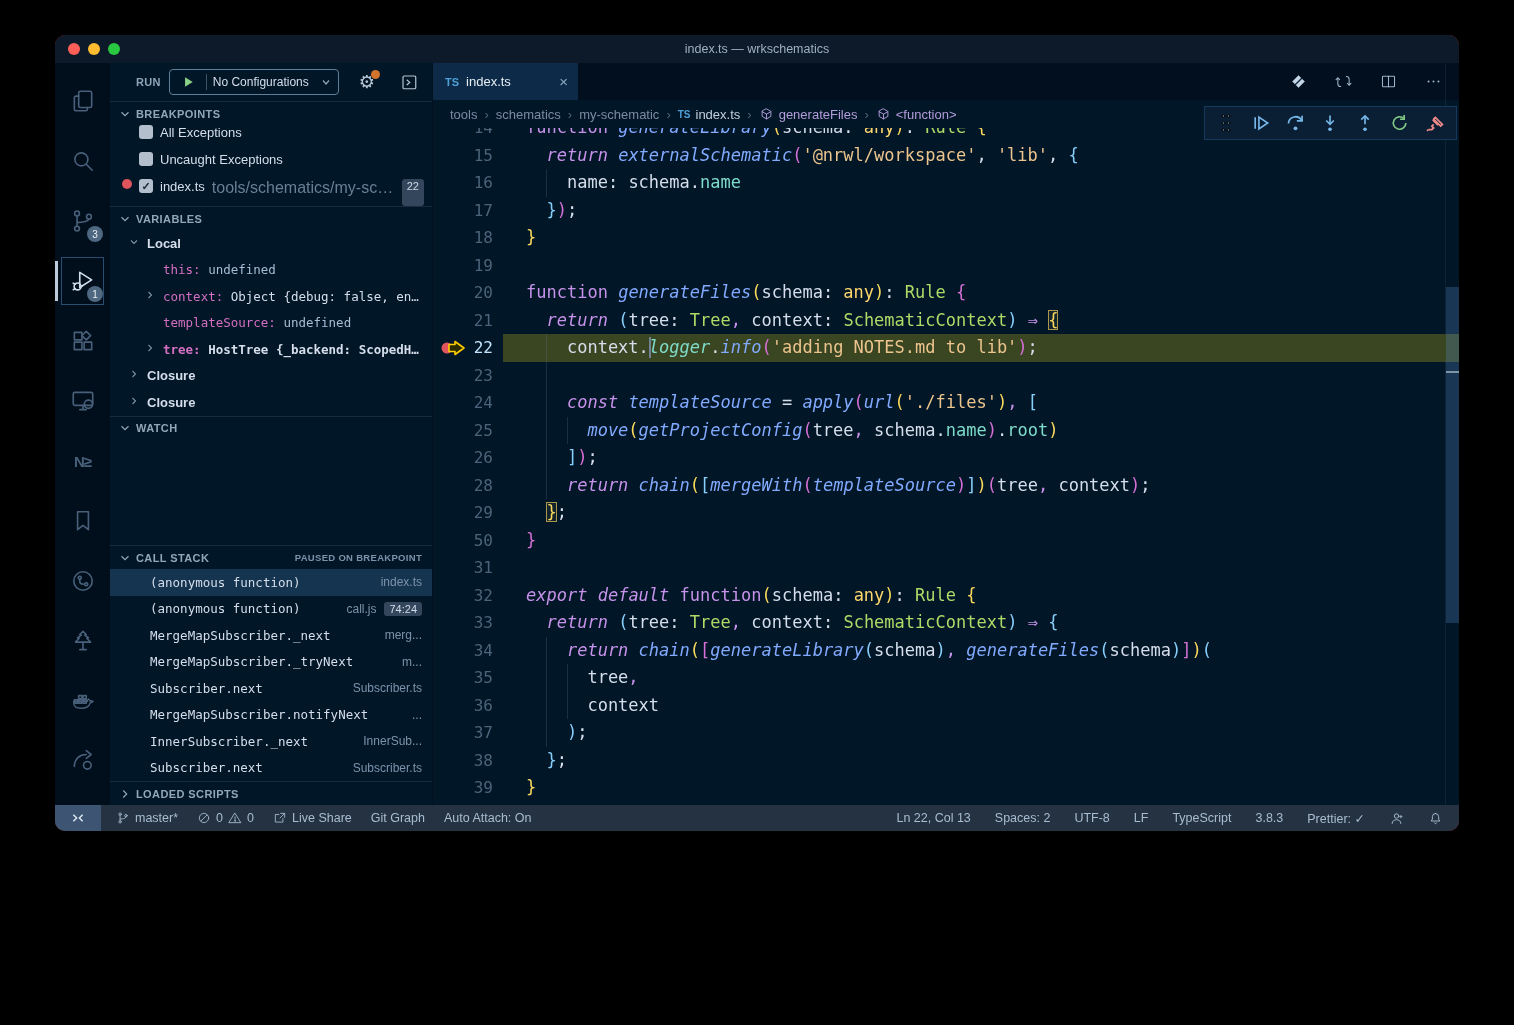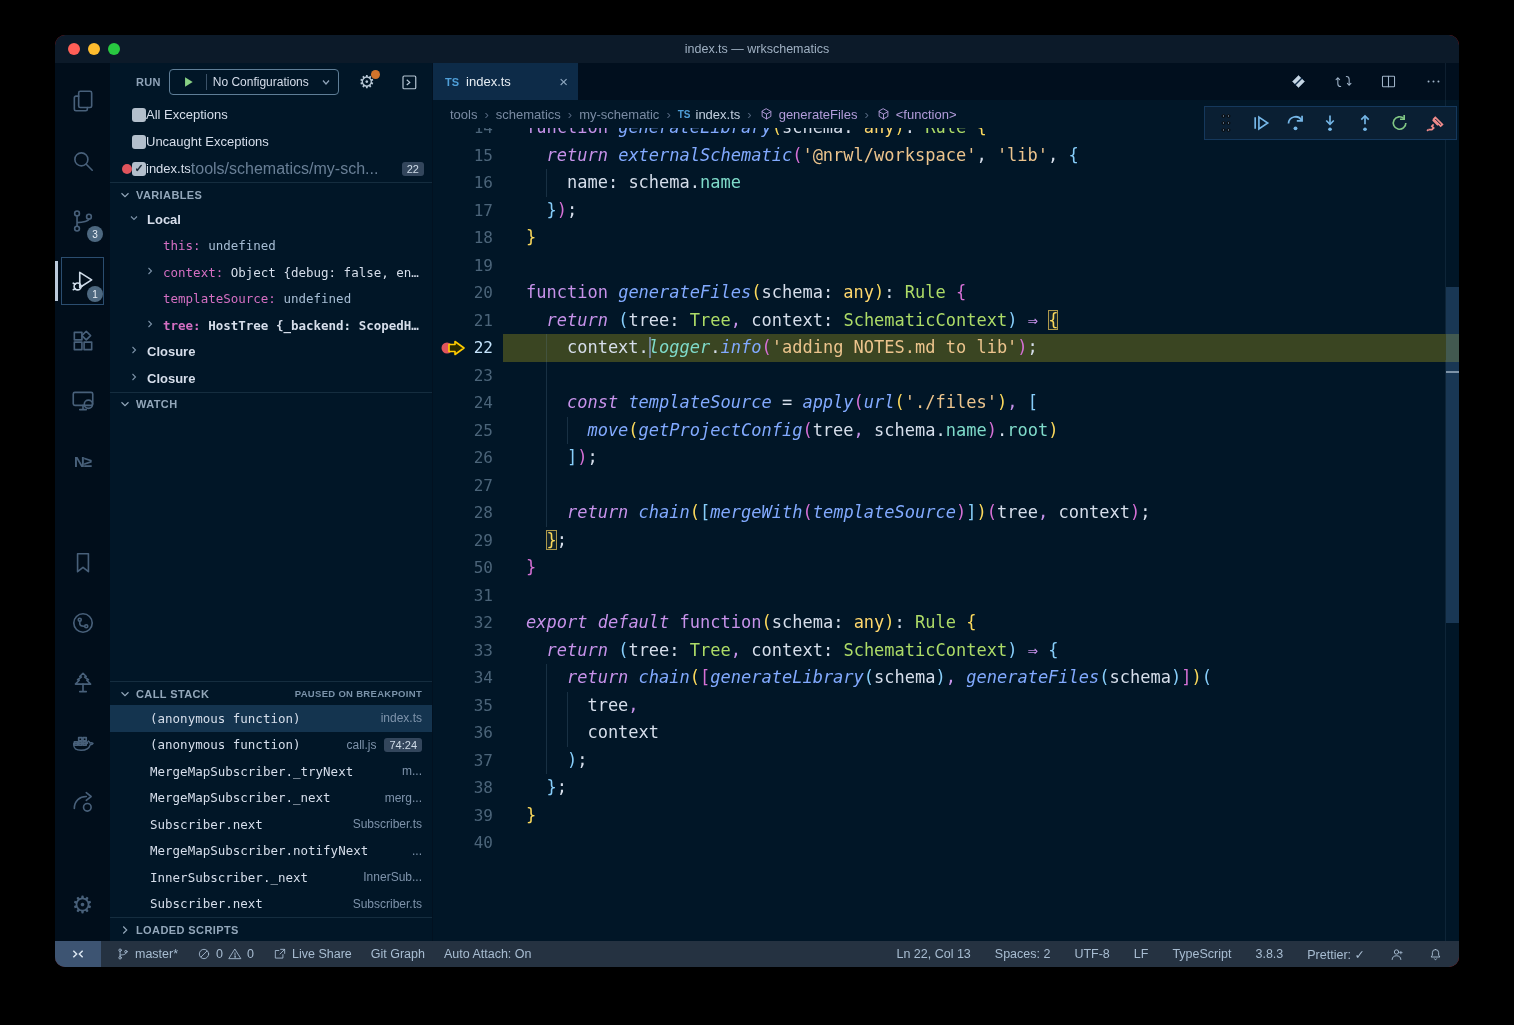--- a/index.html
+++ b/index.html
@@ -1,18 +1,18 @@
 <!DOCTYPE html>
 <html><head>
 <meta charset="utf-8">
 <style>
   * { margin:0; padding:0; box-sizing:border-box; }
   body { background:#000; width:1514px; height:1025px; position:relative; overflow:hidden;
          font-family:"Liberation Sans", sans-serif; }
-  .window { position:absolute; left:55px; top:35px; width:1404px; height:932px;
+  .window { position:absolute; left:55px; top:35px; width:1404px; height:796px;
             background:#b91c1c; border-radius:10px; overflow:hidden; display:flex; flex-direction:column; }
 
   
   .titlebar { height:28px; background:#0c1a29; flex:none; position:relative;
               display:flex; align-items:center; justify-content:center; }
   .lights { position:absolute; left:13px; top:8px; display:flex; gap:8px; }
   .light { width:12px; height:12px; border-radius:50%; }
   .l-red{background:#ff5f57}.l-yel{background:#febc2e}.l-grn{background:#28c840}
   .wtitle { font-size:12.5px; color:#9fb0c2; }
 
@@ -45,21 +45,21 @@
   .gear-glyph { font-size:18px; color:#b6c6d4; }
   .gear-dot { position:absolute; top:0px; right:-1px; width:9px; height:9px; border-radius:50%; background:#d2742c; }
 
   .section-h { height:24px; flex:none; display:flex; align-items:center; gap:4px; padding:0 10px 0 8px;
                border-top:1px solid rgba(95,126,151,.22); font-size:11px; font-weight:bold;
                color:#93a7ba; letter-spacing:.4px; }
   .section-h .sp { flex:1; }
   .paused-badge { font-size:9.5px; font-weight:bold; color:#7b93aa; letter-spacing:.3px; }
 
   .bp-list { flex:none; }
-  .bp-row { height:27px; display:flex; align-items:center; padding:0 8px 0 12px; }
+  .bp-row { height:27px; display:flex; padding:0 8px 0 12px; gap:7px; }
   .bp-dot { width:10px; height:10px; border-radius:50%; background:#e0545c; flex:none; }
   .bp-dot.ph { background:transparent; }
   .cb { width:14px; height:14px; border-radius:3px; background:#b3bfcc; flex:none; display:flex;
         align-items:center; justify-content:center; font-size:11px; font-weight:bold; color:#1d2b3a; }
   .bp-label { font-size:13px; color:#d6deeb; white-space:nowrap; }
   .bp-path { font-size:16px; color:#697f96; white-space:nowrap; overflow:hidden; text-overflow:ellipsis; flex:1; }
   .mini-badge { background:#33465c; color:#cfdce8; border-radius:3px; font-size:11px; padding:1px 5px; flex:none; }
 
   .var-list { flex:none; }
   .var-row { height:26.5px; display:flex; align-items:center; gap:5px; padding-right:6px; white-space:nowrap; overflow:hidden; }
@@ -295,20 +295,26 @@
           <span class="gear-dot"></span>
         </span>
         <span class="icon-btn" style="margin-left:10px;">
           <svg width="18" height="18" viewBox="0 0 24 24" fill="none" stroke="#b6c6d4" stroke-width="1.6">
               <rect x="4" y="4" width="17" height="17" rx="1.5"></rect>
               <polyline points="9,9 13,12.5 9,16"></polyline>
             </svg>
         </span>
       </div>
 
+      <div class="section-h">
+        <svg width="14" height="14" viewBox="0 0 24 24" fill="none" stroke="#93a7ba" stroke-width="2">
+            <polyline points="6,9 12,15 18,9"></polyline>
+          </svg>
+        <span>BREAKPOINTS</span>
+      </div>
       <div class="bp-list" id="bp-list">
           <div class="bp-row">
             <div class="bp-dot ph"></div>
             <div class="cb"></div>
             <div class="bp-label">All Exceptions</div>
           </div>
           <div class="bp-row">
             <div class="bp-dot ph"></div>
             <div class="cb"></div>
             <div class="bp-label">Uncaught Exceptions</div>
@@ -389,26 +395,26 @@
           <div class="cs-row sel">
             <div class="cs-name">(anonymous function)</div>
             <div class="cs-loc">index.ts</div>
           </div>
           <div class="cs-row">
             <div class="cs-name">(anonymous function)</div>
             <div class="cs-loc">call.js</div>
             <div class="mini-badge">74:24</div>
           </div>
           <div class="cs-row">
+            <div class="cs-name">MergeMapSubscriber._next</div>
+            <div class="cs-loc">merg...</div>
+          </div>
+          <div class="cs-row">
             <div class="cs-name">MergeMapSubscriber._tryNext</div>
             <div class="cs-loc">m...</div>
-          </div>
-          <div class="cs-row">
-            <div class="cs-name">MergeMapSubscriber._next</div>
-            <div class="cs-loc">merg...</div>
           </div>
           <div class="cs-row">
             <div class="cs-name">Subscriber.next</div>
             <div class="cs-loc">Subscriber.ts</div>
           </div>
           <div class="cs-row">
             <div class="cs-name">MergeMapSubscriber.notifyNext</div>
             <div class="cs-loc">...</div>
           </div>
           <div class="cs-row">
@@ -527,21 +533,20 @@
             <div class="line"><div class="gutter"><div class="num">20</div></div><div class="lc"><span class="tk kw">function</span><span class="tk w"> </span><span class="tk fn">generateFiles</span><span class="tk b1">(</span><span class="tk w">schema</span><span class="tk w">: </span><span class="tk any">any</span><span class="tk b1">)</span><span class="tk w">: </span><span class="tk ty">Rule</span><span class="tk w"> </span><span class="tk b2">{</span></div></div>
             <div class="line"><div class="gutter"><div class="num">21</div></div><div class="lc"><span class="ig"></span><span class="tk kwi">return</span><span class="tk w"> </span><span class="tk b3">(</span><span class="tk w">tree</span><span class="tk w">: </span><span class="tk ty">Tree</span><span class="tk pk">, </span><span class="tk w">context</span><span class="tk w">: </span><span class="tk ty">SchematicContext</span><span class="tk b3">)</span><span class="tk w"> </span><span class="tk pk">⇒</span><span class="tk w"> </span><span class="tk b1 match">{</span></div></div>
             <div class="line current"><div class="gutter"><div class="bp-icon"><svg width="30" height="20" viewBox="0 0 30 20">
                     <circle cx="7" cy="10" r="5.5" fill="#e0545c"></circle>
                     <polygon points="9,6.5 15,6.5 15,3.5 24,10 15,16.5 15,13.5 9,13.5" fill="#2b2b00" stroke="#ffcc00" stroke-width="1.6" stroke-linejoin="round"></polygon>
                   </svg></div><div class="num">22</div></div><div class="lc"><span class="ig"></span><span class="ig g"></span><span class="tk w">context</span><span class="tk w">.</span><span class="tk propi">logger</span><span class="tk w">.</span><span class="tk fn">info</span><span class="tk b2">(</span><span class="tk str">'adding NOTES.md to lib'</span><span class="tk b2">)</span><span class="tk w">;</span><div class="cursor" style="left: calc(12ch + 23px);"></div></div></div>
             <div class="line"><div class="gutter"><div class="num">23</div></div><div class="lc"><span class="ig"></span><span class="ig g"></span></div></div>
             <div class="line"><div class="gutter"><div class="num">24</div></div><div class="lc"><span class="ig"></span><span class="ig g"></span><span class="tk kwi">const</span><span class="tk w"> </span><span class="tk fn">templateSource</span><span class="tk w"> = </span><span class="tk fn">apply</span><span class="tk b2">(</span><span class="tk fn">url</span><span class="tk b1">(</span><span class="tk str">'./files'</span><span class="tk b1">)</span><span class="tk pk">, </span><span class="tk b3">[</span></div></div>
             <div class="line"><div class="gutter"><div class="num">25</div></div><div class="lc"><span class="ig"></span><span class="ig g"></span><span class="ig g"></span><span class="tk fn">move</span><span class="tk b1">(</span><span class="tk fn">getProjectConfig</span><span class="tk b2">(</span><span class="tk w">tree</span><span class="tk pk">, </span><span class="tk w">schema</span><span class="tk w">.</span><span class="tk prop">name</span><span class="tk b2">)</span><span class="tk w">.</span><span class="tk prop">root</span><span class="tk b1">)</span></div></div>
             <div class="line"><div class="gutter"><div class="num">26</div></div><div class="lc"><span class="ig"></span><span class="ig g"></span><span class="tk b3">]</span><span class="tk b2">)</span><span class="tk w">;</span></div></div>
-            <div class="line"><div class="gutter"><div class="num">27</div></div><div class="lc"><span class="ig"></span><span class="ig g"></span></div></div>
             <div class="line"><div class="gutter"><div class="num">28</div></div><div class="lc"><span class="ig"></span><span class="ig g"></span><span class="tk kwi">return</span><span class="tk w"> </span><span class="tk fn">chain</span><span class="tk b1">(</span><span class="tk b3">[</span><span class="tk fn">mergeWith</span><span class="tk b2">(</span><span class="tk fn">templateSource</span><span class="tk b2">)</span><span class="tk b3">]</span><span class="tk b1">)</span><span class="tk b2">(</span><span class="tk w">tree</span><span class="tk pk">, </span><span class="tk w">context</span><span class="tk b2">)</span><span class="tk w">;</span></div></div>
             <div class="line"><div class="gutter"><div class="num">29</div></div><div class="lc"><span class="ig"></span><span class="tk b1 match">}</span><span class="tk w">;</span></div></div>
             <div class="line"><div class="gutter"><div class="num">50</div></div><div class="lc"><span class="tk b2">}</span></div></div>
             <div class="line"><div class="gutter"><div class="num">31</div></div><div class="lc"></div></div>
             <div class="line"><div class="gutter"><div class="num">32</div></div><div class="lc"><span class="tk kwi">export</span><span class="tk w"> </span><span class="tk kwi">default</span><span class="tk w"> </span><span class="tk kw">function</span><span class="tk b1">(</span><span class="tk w">schema</span><span class="tk w">: </span><span class="tk any">any</span><span class="tk b1">)</span><span class="tk w">: </span><span class="tk ty">Rule</span><span class="tk w"> </span><span class="tk b1">{</span></div></div>
             <div class="line"><div class="gutter"><div class="num">33</div></div><div class="lc"><span class="ig"></span><span class="tk kwi">return</span><span class="tk w"> </span><span class="tk b3">(</span><span class="tk w">tree</span><span class="tk w">: </span><span class="tk ty">Tree</span><span class="tk pk">, </span><span class="tk w">context</span><span class="tk w">: </span><span class="tk ty">SchematicContext</span><span class="tk b3">)</span><span class="tk w"> </span><span class="tk pk">⇒</span><span class="tk w"> </span><span class="tk b3">{</span></div></div>
             <div class="line"><div class="gutter"><div class="num">34</div></div><div class="lc"><span class="ig"></span><span class="ig g"></span><span class="tk kwi">return</span><span class="tk w"> </span><span class="tk fn">chain</span><span class="tk b1">(</span><span class="tk b2">[</span><span class="tk fn">generateLibrary</span><span class="tk b3">(</span><span class="tk w">schema</span><span class="tk b3">)</span><span class="tk pk">, </span><span class="tk fn">generateFiles</span><span class="tk b3">(</span><span class="tk w">schema</span><span class="tk b3">)</span><span class="tk b2">]</span><span class="tk b1">)</span><span class="tk b3">(</span></div></div>
             <div class="line"><div class="gutter"><div class="num">35</div></div><div class="lc"><span class="ig"></span><span class="ig g"></span><span class="ig g"></span><span class="tk w">tree</span><span class="tk pk">,</span></div></div>
             <div class="line"><div class="gutter"><div class="num">36</div></div><div class="lc"><span class="ig"></span><span class="ig g"></span><span class="ig g"></span><span class="tk w">context</span></div></div>
             <div class="line"><div class="gutter"><div class="num">37</div></div><div class="lc"><span class="ig"></span><span class="ig g"></span><span class="tk b3">)</span><span class="tk w">;</span></div></div>

